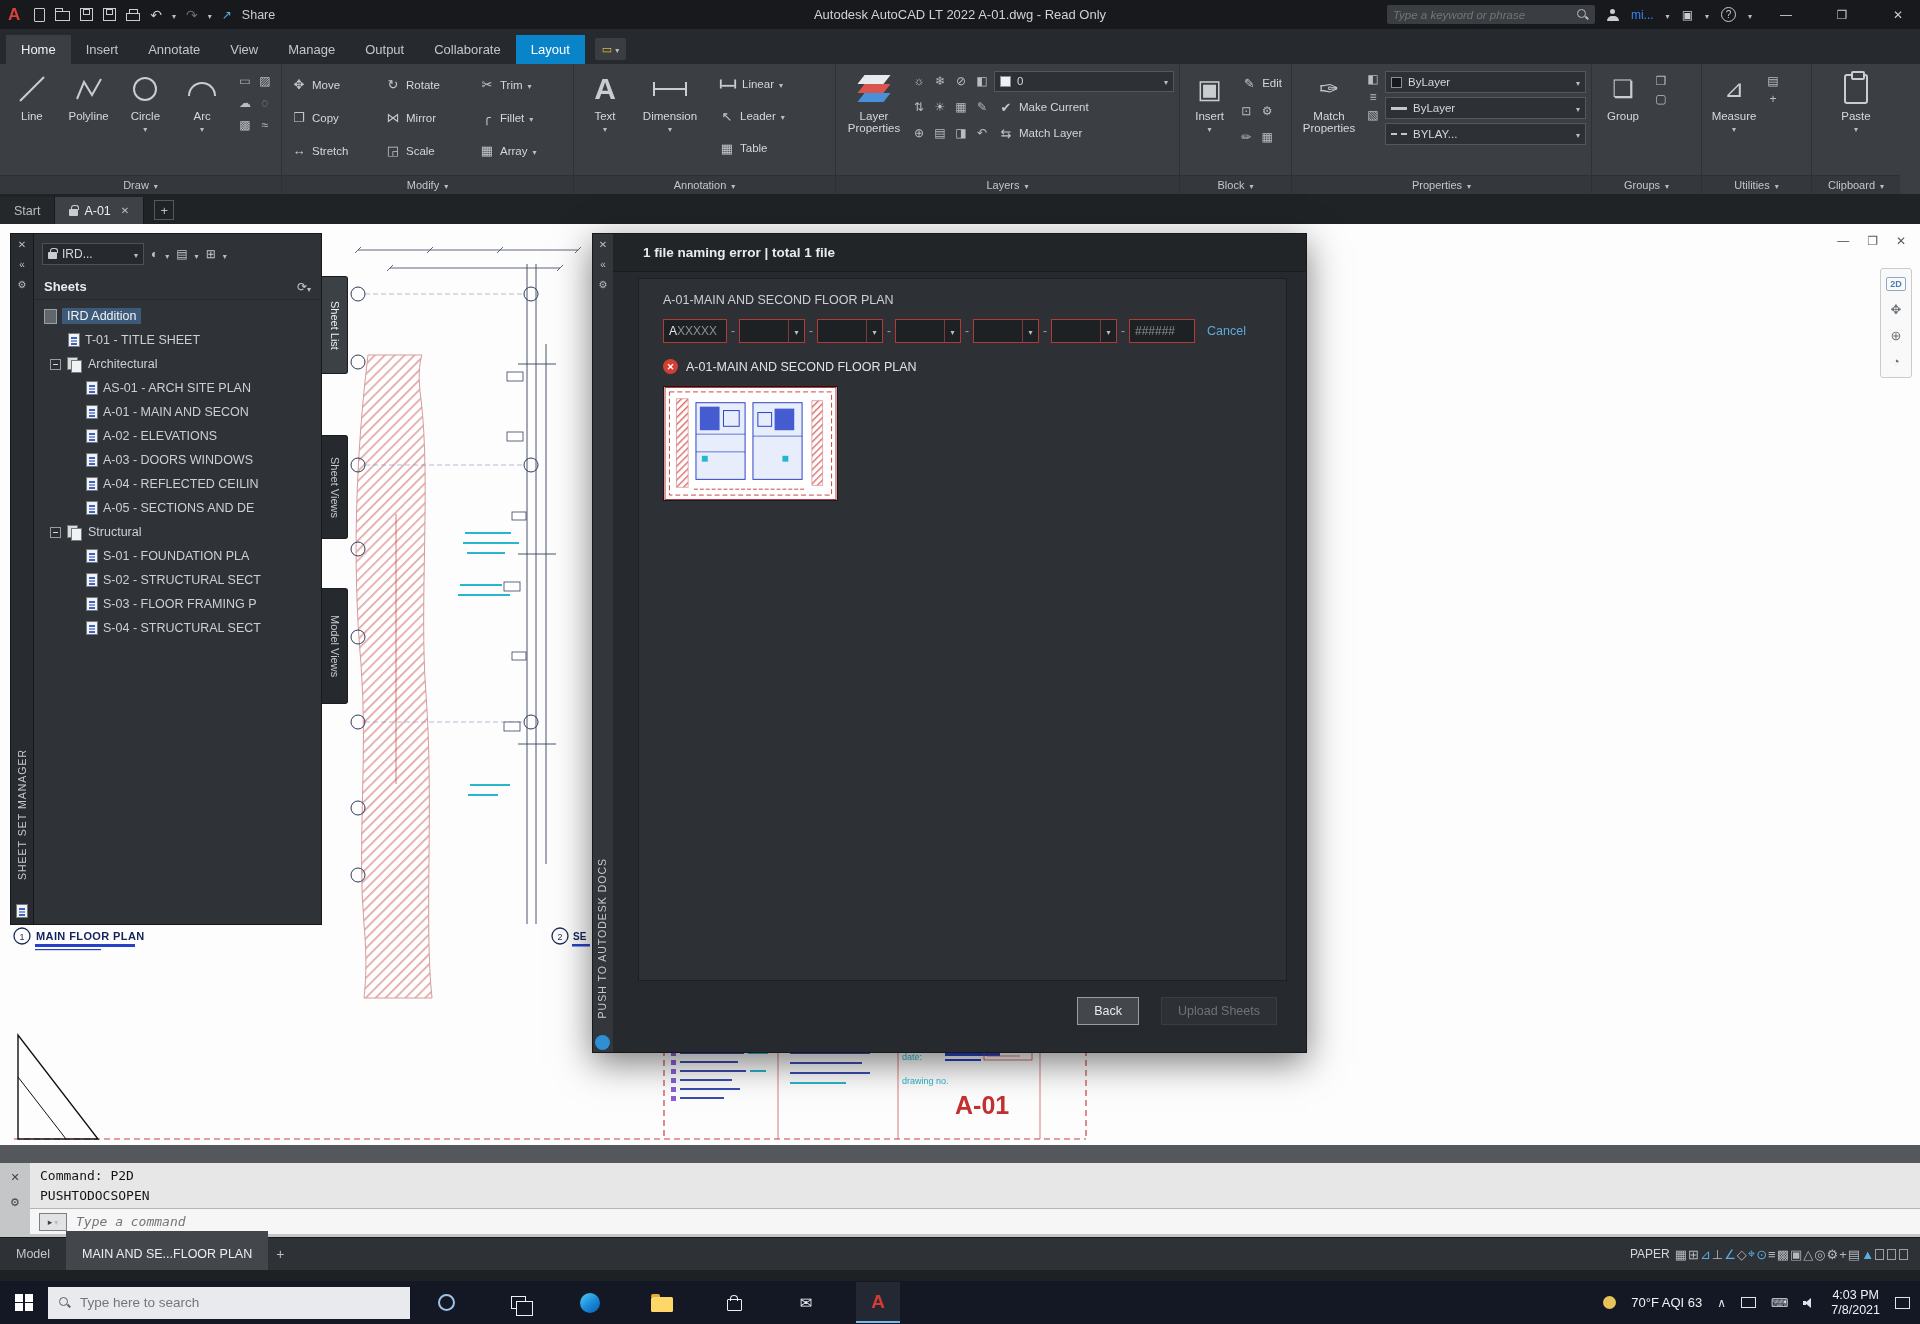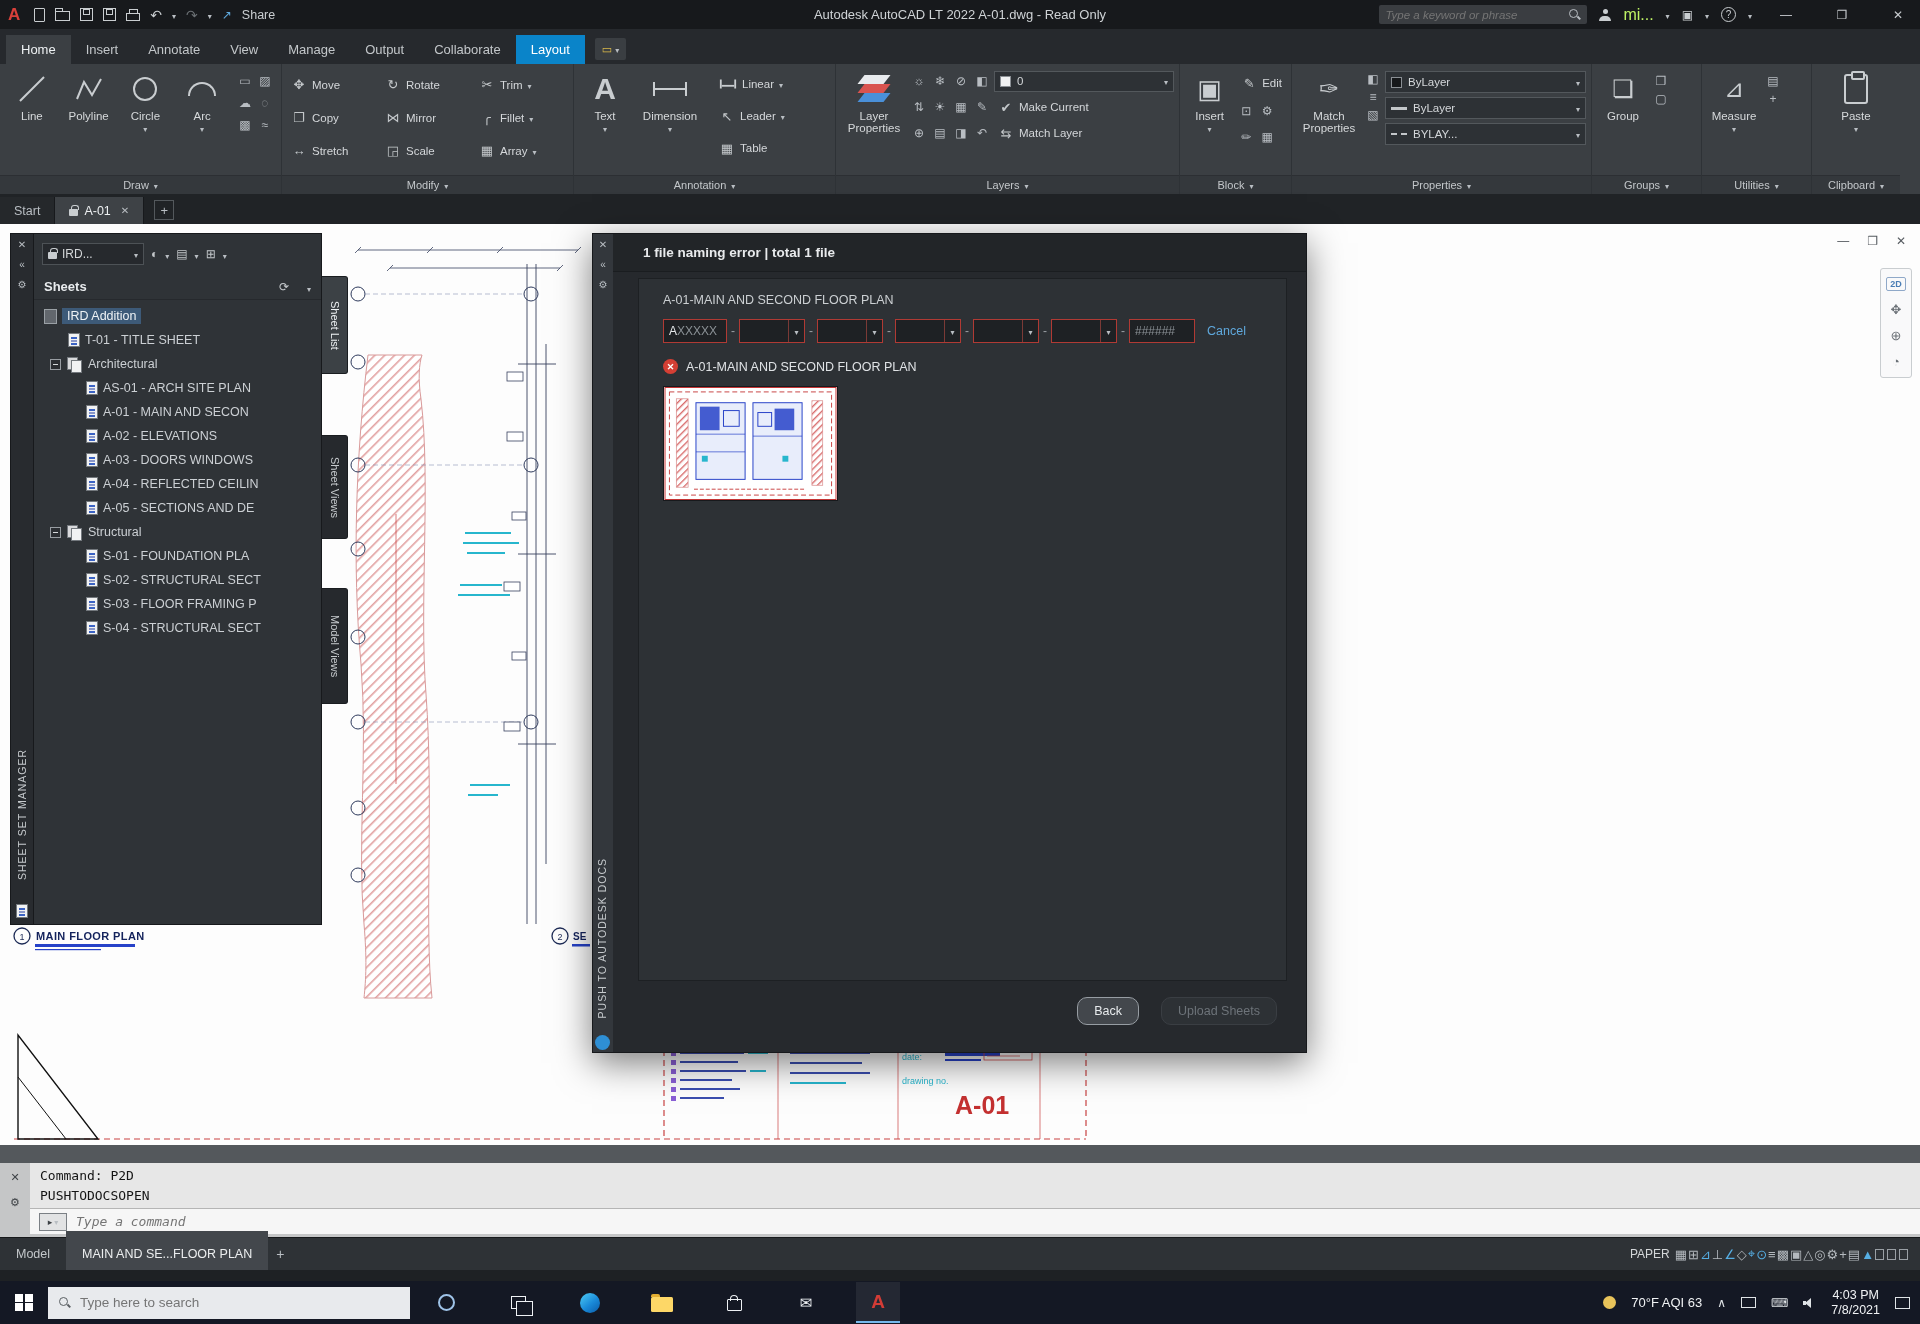--- a/index.html
+++ b/index.html
@@ -92,21 +92,21 @@
 
   
   #palette{position:absolute;top:233px;left:10px;width:340px;height:692px;z-index:5;display:flex}
   .pal-strip{width:24px;background:#282b2f;border:1px solid #17191c;display:flex;flex-direction:column;align-items:center;padding-top:5px;gap:9px;position:relative}
   .pstrip-ic{color:#b9bec3;font-size:10px}
   .vtext{writing-mode:vertical-rl;transform:rotate(180deg);font-size:10.5px;letter-spacing:1px;color:#c6cacd;position:absolute;bottom:44px;left:5px}
   .pal-main{width:288px;background:#2f3337;border:1px solid #17191c;border-left:none;display:flex;flex-direction:column}
   .pal-controls{height:40px;display:flex;align-items:center;gap:7px;padding:0 8px}
   .pal-dd{width:102px;height:22px;background:#26292d;border:1px solid #4d5256;display:flex;align-items:center;gap:5px;padding:0 5px;font-size:12px;color:#d4d7d9}
   .pc-ic{font-size:12px;color:#c3c7ca}
-  .pal-header{height:26px;display:flex;align-items:center;padding:0 10px;gap:18px;border-bottom:1px solid #26292d}
+  .pal-header{height:26px;display:flex;align-items:center;padding:0 10px;gap:0;border-bottom:1px solid #26292d}
   .pal-header .ht{font-weight:bold;font-size:13px;color:#e9ecee;margin-right:auto}
   .tree{flex:1;padding-top:4px;overflow:hidden}
   .trow{height:24px;display:flex;align-items:center;gap:5px;color:#ccd0d4;font-size:12.5px;white-space:nowrap;overflow:hidden}
   .lvl0{padding-left:10px}.lvl1{padding-left:34px}.lvl1g{padding-left:16px}.lvl2{padding-left:52px}
   .exp{width:11px;height:11px;flex:none;border:1px solid #989da2;background:#2b2e32;position:relative;margin-right:1px}
   .exp::after{content:"";position:absolute;left:2px;right:2px;top:4.5px;height:1px;background:#d5d8da}
   .pg{width:12px;height:14px;flex:none;background:#f1f2f3;border:1px solid #73787d;position:relative}
   .pg::after{content:"";position:absolute;left:2px;top:3px;width:6px;height:1.5px;background:#3b63c4;box-shadow:0 3px 0 0 #8a97c9,0 6px 0 0 #3b63c4}
   .tset{width:13px;height:15px;flex:none;background:#62676d;border:1px solid #9aa0a5}
   .grpic{position:relative;width:16px;height:15px;flex:none}
@@ -135,21 +135,21 @@
   .dash{color:#9aa0a5;margin:0 4px;font-size:12px}
   .cancel{color:#5fa8dc;font-size:12.5px;margin-left:12px;cursor:pointer}
   .dlg-error{display:flex;align-items:center;gap:8px;margin-top:16px;font-size:12.5px;color:#dfe2e5}
   .errc{width:15px;height:15px;border-radius:50%;background:#d43f34;color:#fff;font-size:9px;font-weight:bold;display:flex;align-items:center;justify-content:center;flex:none}
   .dlg-file{display:flex;margin-top:12px}
   .thumb{border:1px solid #17191c;background:#fff;flex:none}
   .fmeta{margin-left:18px;margin-top:10px}
   .fmeta .ft{font-size:13.5px;color:#dfe2e5}
   .fmeta .fn{font-size:12.5px;color:#a8adb2;margin-top:5px}
   .dlg-btns{position:absolute;bottom:27px;right:29px;display:flex;gap:22px}
-  .btn{height:28px;padding:0 16px;font-size:12.5px;border-radius:10px;font-family:"Liberation Sans",sans-serif}
+  .btn{height:28px;padding:0 16px;font-size:12.5px;border-radius:0;font-family:"Liberation Sans",sans-serif}
   .btn.back{background:#43474c;border:1px solid #979da3;color:#e8ebed}
   .btn.upload{background:#2d3135;border:1px solid #3a3e43;color:#6d7379}
 
   
   #cmdline{position:absolute;top:1163px;left:0;width:1920px;height:74px;background:#c5c6c7}
   .cmd-side{position:absolute;left:0;top:0;width:30px;height:74px;display:flex;flex-direction:column;align-items:center;padding-top:8px;gap:12px;color:#3f4347;font-size:11px}
   .cmd-hist{position:absolute;left:30px;right:0;top:0;height:46px;background:#e7e7e7;border-bottom:1px solid #b5b5b5;padding:3px 10px;font-family:"DejaVu Sans Mono",monospace;font-size:13px;color:#141414;line-height:20px}
   .cmd-input{position:absolute;left:30px;right:0;top:46px;height:25px;background:#f6f6f6;display:flex;align-items:center;gap:9px;padding:0 9px}
   .cmd-btn{width:28px;height:18px;border:1px solid #7b8085;background:#e2e3e4;color:#3c4044;font-size:9px;display:flex;align-items:center;justify-content:center;gap:2px}
   .cmd-input input{flex:1;background:transparent;border:none;font-style:italic;font-size:13px;color:#6a6f73;font-family:"DejaVu Sans Mono",monospace}
@@ -214,21 +214,21 @@
     <span class="qglyph" style="color:#5fa8dc;font-size:12px">↗</span>
     <span style="color:#c9cdd0;font-size:12.5px">Share</span>
   </div>
   <div id="tb-title">Autodesk AutoCAD LT 2022    A-01.dwg - Read Only</div>
   <div class="tb-right">
     <div class="searchpill">
       <input placeholder="Type a keyword or phrase" style="">
       <span class="mag"></span>
     </div>
     <span class="person"></span>
-    <span style="color:#bef264;font-size:16px">mi...</span>
+    <span style="color:#3b82f6;font-size:12px">mi...</span>
     <span class="cv"></span>
     <span class="qglyph" style="font-size:12px">▣</span>
     <span class="cv"></span>
     <span class="helpc">?</span>
     <span class="cv"></span>
     <span class="winbtn">—</span>
     <span class="winbtn">❐</span>
     <span class="winbtn">✕</span>
   </div>
 </div>

